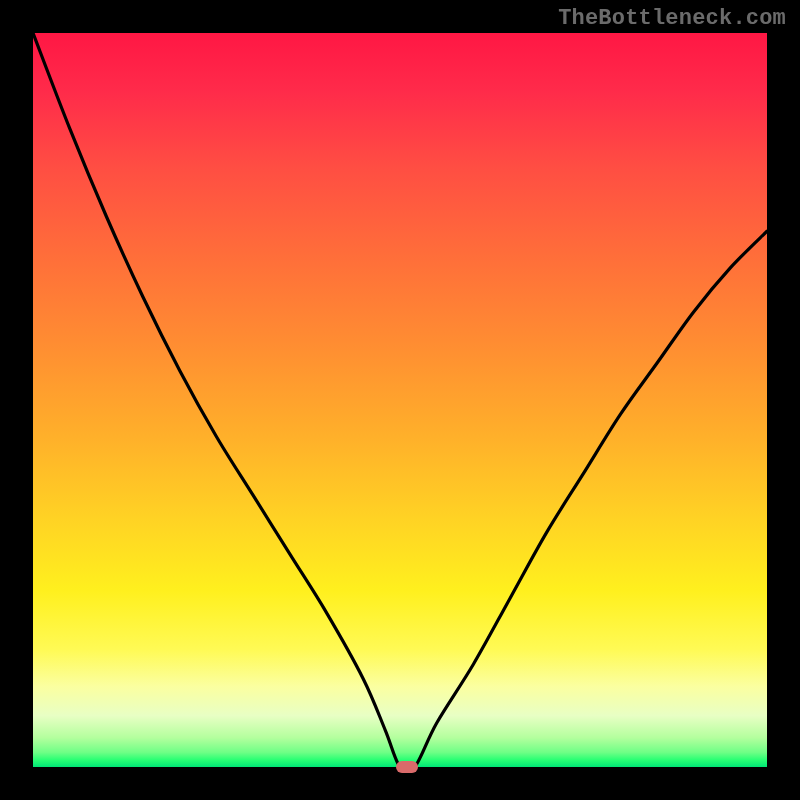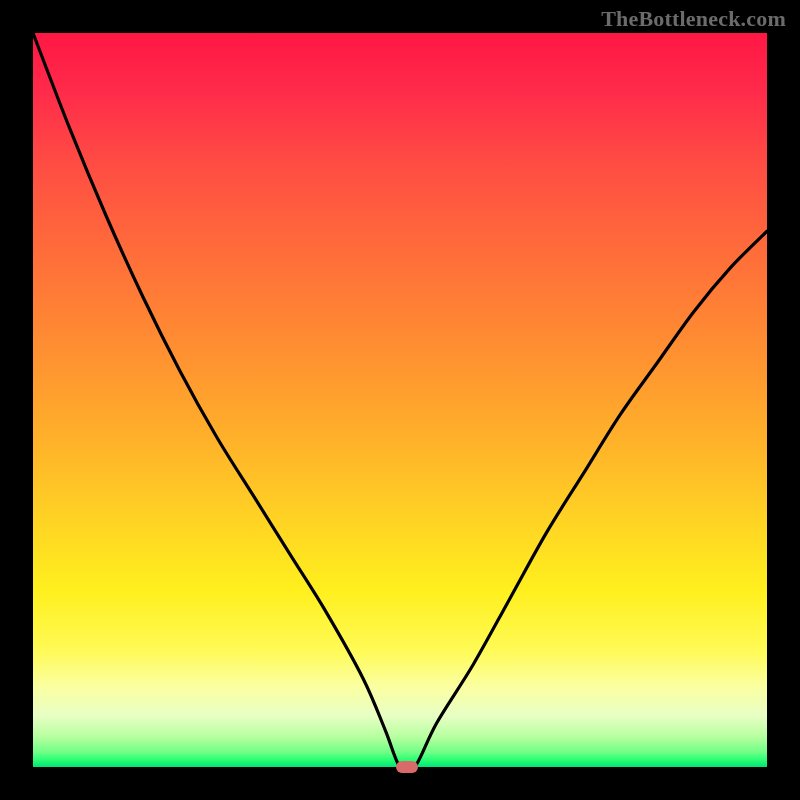--- a/index.html
+++ b/index.html
@@ -55,21 +55,21 @@
     width: 22px;
     height: 12px;
     border-radius: 6px;
     background: #d96a6a;
     transform: translate(-50%, -50%);
   }
   .watermark {
     position: absolute;
     top: 6px;
     right: 14px;
-    font-family: Liberation Serif, serif;
+    font-family: Liberation Mono, monospace;
     font-size: 22px;
     font-weight: 600;
     color: #6b6b6b;
     letter-spacing: 0.2px;
   }
 </style>
 </head>
 <body>
 
 <div class="frame">

